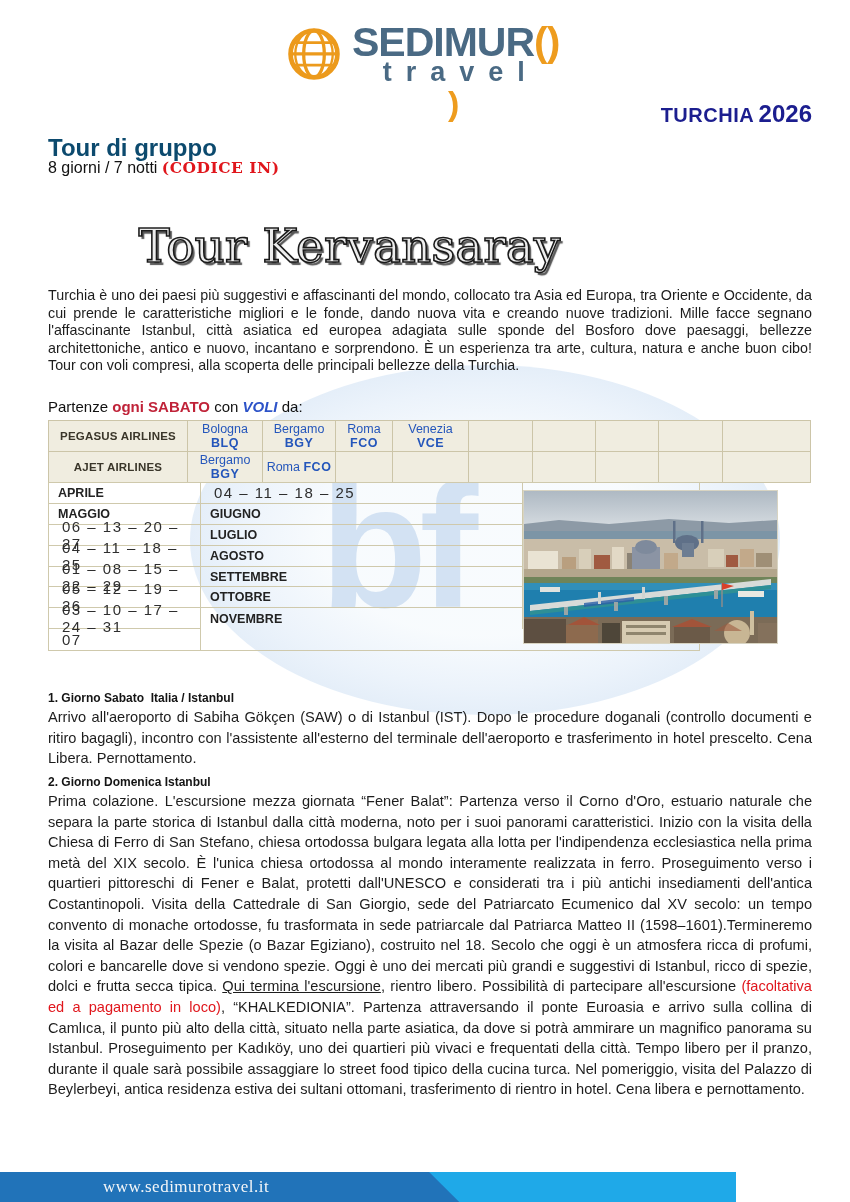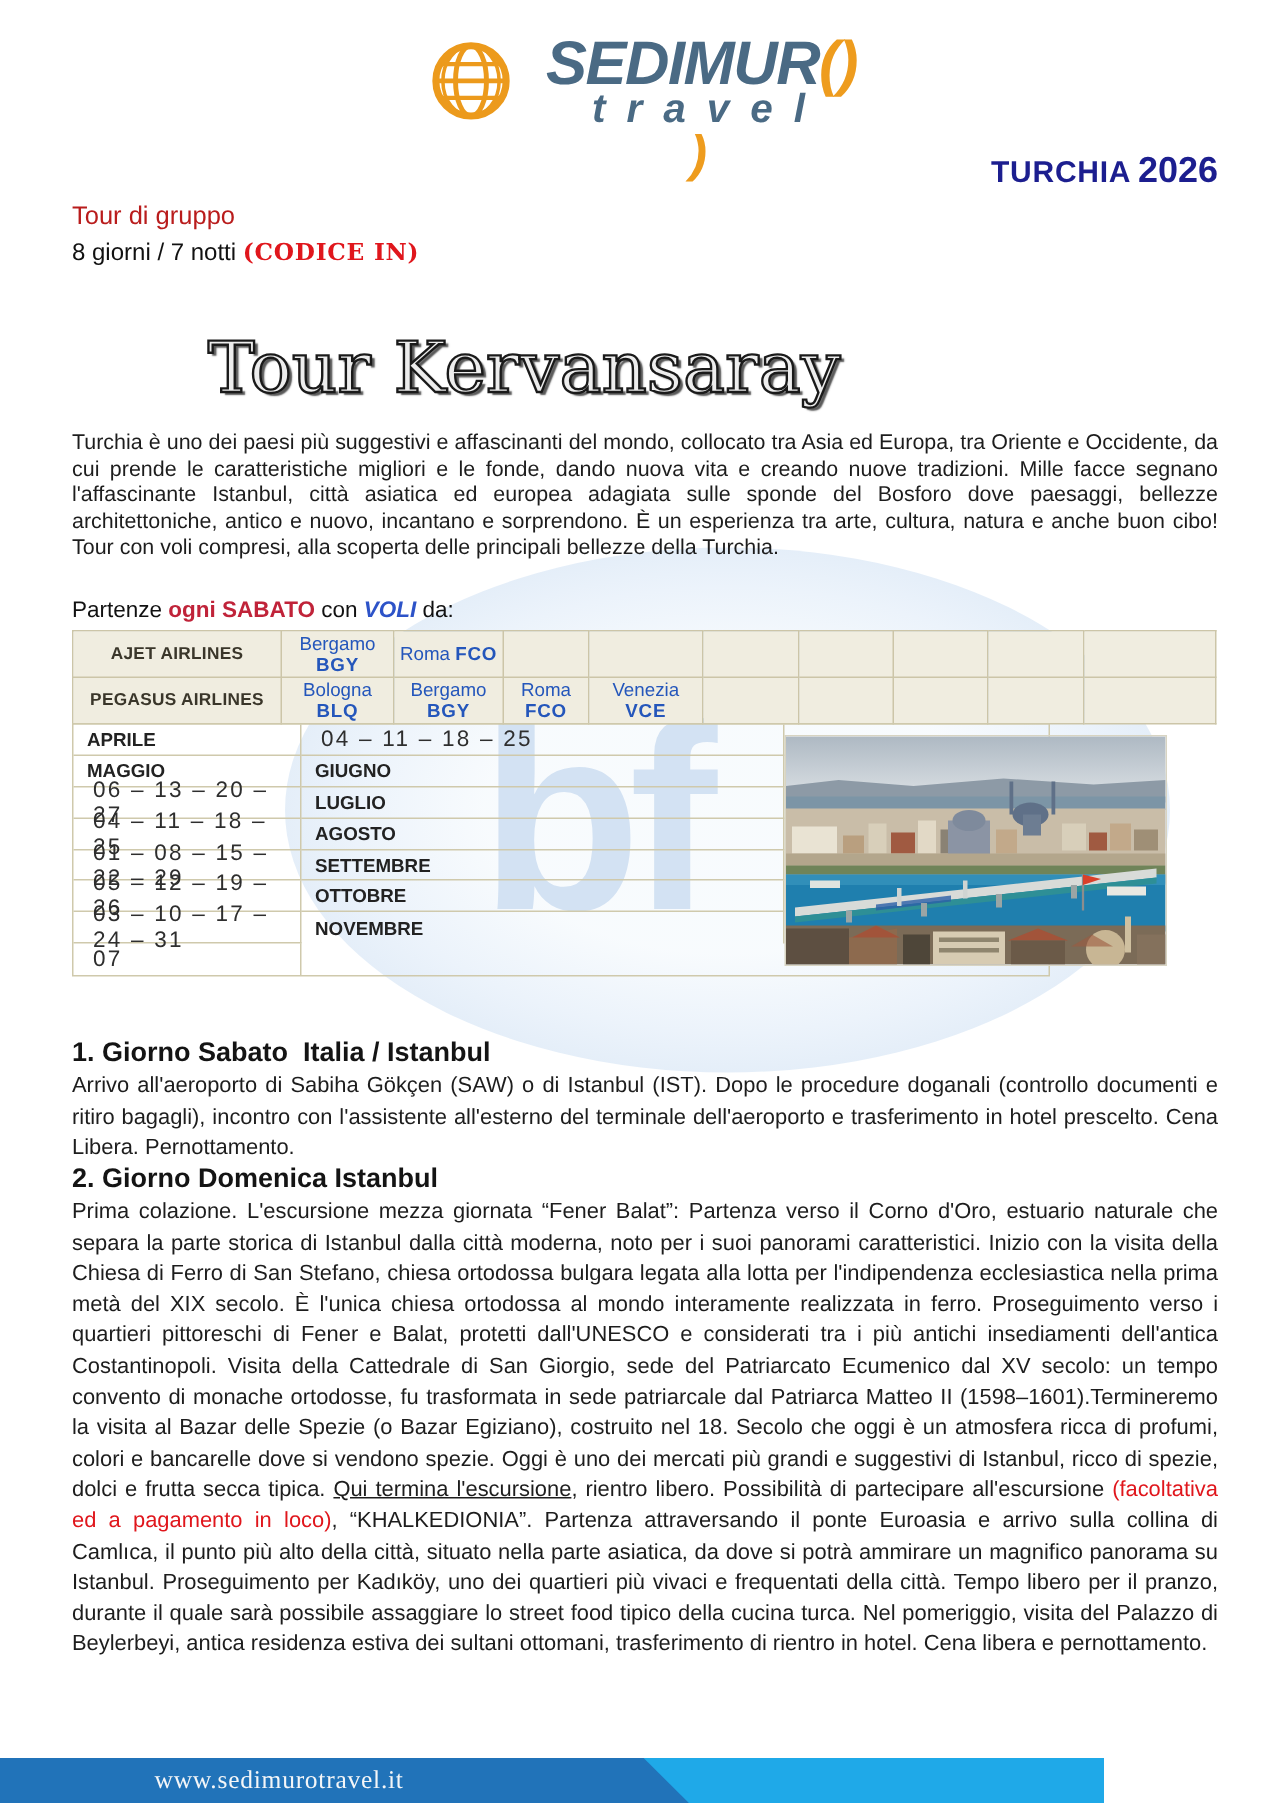--- a/index.html
+++ b/index.html
@@ -5,32 +5,32 @@
   html,body{margin:0;padding:0;background:#ffffff;}
   .page{position:relative;width:850px;height:1202px;background:#fff;overflow:hidden;
         font-family:"Liberation Sans",sans-serif;color:#1d1d1d;}
   
   .wm-ellipse{position:absolute;left:190px;top:365px;width:590px;height:350px;border-radius:50%;
         background:radial-gradient(closest-side,#f6fafd 55%,#e7f0fa 85%,#deeaf7 100%);opacity:.8;z-index:0;}
   .wm-text{position:absolute;left:320px;top:458px;font-size:176px;font-weight:700;line-height:1;
         color:#d3e2f3;letter-spacing:-8px;z-index:0;}
   .layer{position:absolute;z-index:1;}
   
-  .logo{left:284px;top:22px;display:flex;align-items:flex-start;gap:20px;font-style:italic;}
+  .logo{left:284px;top:22px;display:flex;align-items:flex-start;gap:8px;}
   .logo-text{display:flex;flex-direction:column;line-height:1;}
   .logo-line1{font-size:41px;font-weight:700;letter-spacing:-1px;color:#4a6a84;}
   .logo-line1 .orange{color:#ee9c1e;}
   .logo-line2{margin-top:-4px;display:flex;align-items:center;flex-direction:column;}
   .logo-line2 .spaced{font-size:27px;font-weight:700;letter-spacing:14px;color:#4a6a84;margin-left:10px;}
   .logo-line2 .paren2{font-size:34px;font-weight:700;color:#ee9c1e;margin-left:-4px;}
   
   .country-year{right:38px;top:100px;text-align:right;color:#1c1e8f;font-weight:700;}
   .country-year .country{font-size:20px;letter-spacing:.5px;}
   .country-year .year{font-size:24px;}
-  .tour-type{left:48px;top:134px;font-size:17px;font-weight:400;color:#b91c1c;}
+  .tour-type{left:48px;top:134px;font-size:24px;font-weight:700;color:#0c4a6e;}
   .duration-line{left:48px;top:158px;font-size:16px;color:#111;}
   .code{font-family:"DejaVu Serif",serif;font-weight:700;color:#e0161c;font-size:15.5px;letter-spacing:.5px;margin-top:20px;}
   .main-title{left:0;top:218px;width:699px;text-align:center;
         font-family:"DejaVu Serif",serif;font-size:47px;color:#ededed;
         -webkit-text-stroke:1.6px #1a1a1a;text-shadow:2.5px 2.5px 1px rgba(45,45,45,.8);}
   .intro{left:48px;top:287px;width:764px;font-size:14.3px;line-height:17.6px;text-align:justify;}
   .departures-line{left:48px;top:398px;font-size:15px;font-weight:700;color:#111;}
   
   .s-n{} .s-b{font-weight:400;}
   .s-r{color:#e0161c;}
@@ -48,21 +48,21 @@
   .dates-grid{display:grid;grid-template-columns:152px 322px;grid-auto-rows:20.9px;}
   .dates-grid>div{border-bottom:1px solid #cfc9ac;border-right:1px solid #cfc9ac;display:flex;align-items:center;box-sizing:border-box;background:transparent;}
   .dates-grid>div:nth-last-child(-n+2){border-bottom:none;}
   .month-cell{padding-left:9px;font-size:12.5px;font-weight:700;color:#222;}
   .dates-cell{padding-left:13px;font-size:15px;letter-spacing:1.5px;color:#2e2e2e;}
   .photo-cell{flex:1;display:flex;align-items:center;justify-content:center;}
   .photo-frame{line-height:0;border:1px solid #d8d4c2;}
   
   .section{left:48px;width:764px;}
   .sec1{top:691px;} .sec2{top:775px;}
-  .section h3{margin:0;font-size:18px;font-weight:700;color:#141414;white-space:pre-wrap;}
+  .section h3{margin:0;font-size:12px;font-weight:700;color:#141414;white-space:pre-wrap;}
   .section .body{margin-top:2px;font-size:14.6px;line-height:20.6px;text-align:justify;}
   
   .footer{left:0;top:1172px;width:736px;height:30px;background:#1fa9e8;}
   .footer::before{content:'';position:absolute;inset:0;background:#2173b9;
         clip-path:polygon(0 0,58.3% 0,62.4% 100%,0 100%);}
   .footer-url{position:absolute;left:103px;top:0;line-height:30px;color:#f4f6f8;
         font-family:"Liberation Serif",serif;font-size:17px;letter-spacing:.5px;}
 </style>
 </head>
 <body>
@@ -118,37 +118,37 @@
         <col style="width:57px">
         <col style="width:76px">
       <col style="width:64px">
         <col style="width:63px">
         <col style="width:63px">
         <col style="width:64px">
         <col style="width:88px">
     </colgroup>
     <tbody>
         <tr>
-          <td class="airline">AJET AIRLINES</td>
-          <td class="city"><span>Bergamo </span><span class="code">BGY</span></td>
-          <td class="city"><span>Roma </span><span class="code">FCO</span></td>
-          <td></td>
-          <td></td>
-          <td></td>
-          <td></td>
-          <td></td>
-          <td></td>
-          <td></td>
-        </tr>
-        <tr>
           <td class="airline">PEGASUS AIRLINES</td>
           <td class="city"><span>Bologna </span><span class="code">BLQ</span></td>
           <td class="city"><span>Bergamo </span><span class="code">BGY</span></td>
           <td class="city"><span>Roma </span><span class="code">FCO</span></td>
           <td class="city"><span>Venezia </span><span class="code">VCE</span></td>
+          <td></td>
+          <td></td>
+          <td></td>
+          <td></td>
+          <td></td>
+        </tr>
+        <tr>
+          <td class="airline">AJET AIRLINES</td>
+          <td class="city"><span>Bergamo </span><span class="code">BGY</span></td>
+          <td class="city"><span>Roma </span><span class="code">FCO</span></td>
+          <td></td>
+          <td></td>
           <td></td>
           <td></td>
           <td></td>
           <td></td>
           <td></td>
         </tr>
       </tbody>
   </table>
 
   <div class="layer dates-wrap">

